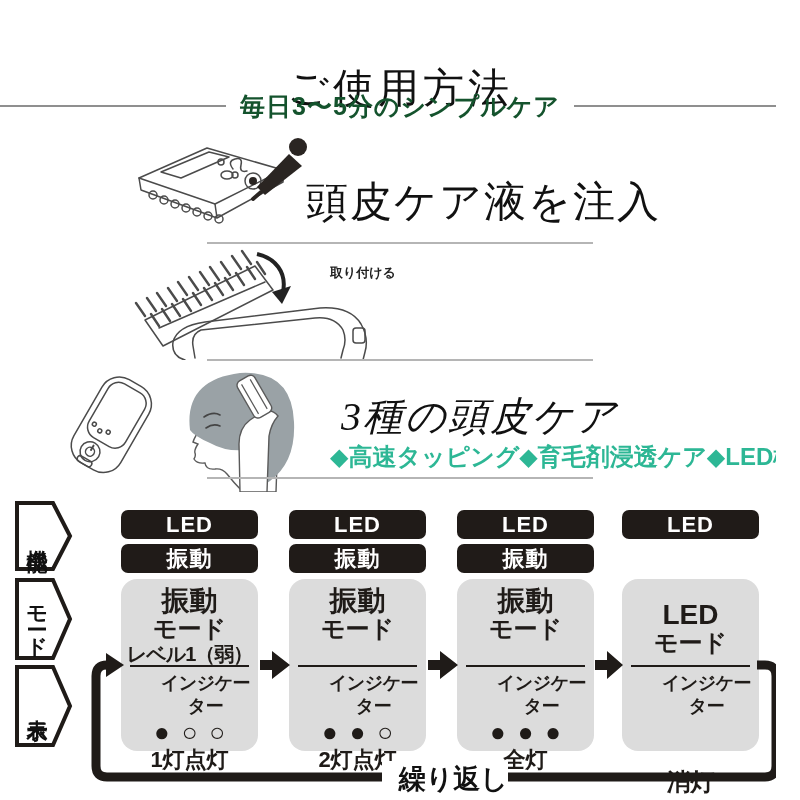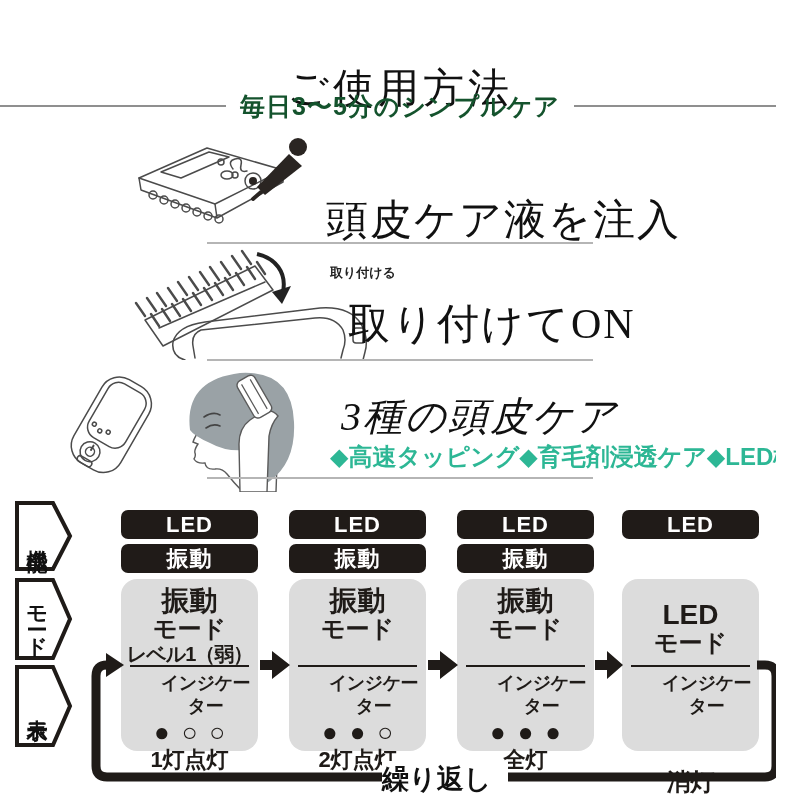--- a/index.html
+++ b/index.html
@@ -10,21 +10,21 @@
 
   
   .title{top:34px;left:0;width:800px;text-align:center;font-size:41px;font-weight:500;
          letter-spacing:4px;color:#111;}
   .subtitle-row{top:92px;left:0;width:800px;height:28px;display:flex;align-items:center;}
   .hline{flex:1;height:2px;background:#8f8f8f;}
   .subtitle{margin:0 14px;font-size:25px;font-weight:700;color:#14532d;letter-spacing:1px;}
 
   
   .step-text{color:#111;font-weight:500;letter-spacing:2px;white-space:nowrap;}
-  .t1{left:306px;top:192px;font-size:42px;margin-left:20px;}
+  .t1{left:306px;top:174px;font-size:42px;}
   .t2{left:348px;top:296px;font-size:42px;}
   .t3{left:341px;top:389px;font-size:40px;font-style:italic;}
   .features{left:330px;top:441px;font-size:24px;font-weight:700;color:#2db795;white-space:nowrap;}
   .attach-label{left:283px;top:264px;font-size:13px;font-weight:700;color:#222;margin-left:47px;}
   .sep{left:207px;width:386px;height:2px;background:#b5b5b5;}
   .sep1{top:242px;} .sep2{top:359px;} .sep3{top:477px;}
   .illus{position:absolute;}
 
   
   .diagram{top:500px;left:0;width:800px;height:300px;}
@@ -41,21 +41,21 @@
   .m1{font-size:28px;line-height:31px;}
   .m2{font-size:24px;line-height:26px;}
   .m3{font-size:20px;line-height:25px;letter-spacing:-1px;}
   .divider{position:absolute;top:86px;left:9px;right:9px;height:2px;background:#1f1b18;}
   .ind-block{position:absolute;top:93px;left:0;width:100%;text-align:center;font-weight:700;color:#1f1b18;}
   .ind-label{font-size:18px;line-height:23px;letter-spacing:-0.5px;padding-left:32px;}
   .dots{font-size:26px;line-height:29px;letter-spacing:12px;padding-left:12px;color:#1f1b18;}
   .ind-text{font-size:22px;line-height:26px;}
   .ind-text-big{font-size:24px;line-height:40px;margin-top:44px;}
   .loop-svg{position:absolute;left:0;top:0;width:800px;height:300px;pointer-events:none;}
-  .repeat-label{position:absolute;left:382px;top:261px;width:126px;text-align:left;
+  .repeat-label{position:absolute;left:382px;top:261px;width:126px;text-align:right;
                 font-size:27px;font-weight:700;color:#111;background:#fff;}
   .lineart{stroke:#4b4b4b;fill:none;stroke-width:1.5;stroke-linejoin:round;stroke-linecap:round;}
 </style>
 </head>
 <body>
 
 <div class="page">
 
   <h1 class="abs title serif">ご使用方法</h1>
   <div class="abs subtitle-row">
@@ -101,21 +101,20 @@
       <path d="M58,96 Q62,80 90,76 L205,62 Q235,60 246,78 Q254,92 250,106 L248,114 M58,96 Q56,110 70,114"></path>
       <path d="M86,84 L200,72 Q220,70 228,84 Q232,94 228,104 L226,112 M86,84 Q76,88 78,100 L80,112"></path>
       <rect x="238" y="82" width="12" height="15" rx="3"></rect>
     </g>
     <g>
       <path d="M142,8 C160,12 172,26 168,46" stroke="#222" stroke-width="4" fill="none"></path>
       <polygon points="176,40 167,58 157,46" fill="#222"></polygon>
     </g>
   </svg>
   <div class="abs attach-label">取り付ける</div>
-  <div class="abs step-text serif t2">取り付けてON</div>
   <div class="abs sep sep2"></div>
 
   <svg class="illus" style="left:40px;top:364px;" width="255" height="128" viewBox="0 0 255 128">
     <g class="lineart">
       <g transform="rotate(30 66 60)">
         <rect x="44" y="10" width="54" height="96" rx="20"></rect>
         <rect x="50" y="16" width="42" height="62" rx="12"></rect>
         <circle cx="66" cy="92" r="10"></circle>
         <circle cx="66" cy="92" r="4.5"></circle>
         <path d="M66,85 L66,90" stroke-width="2"></path>

